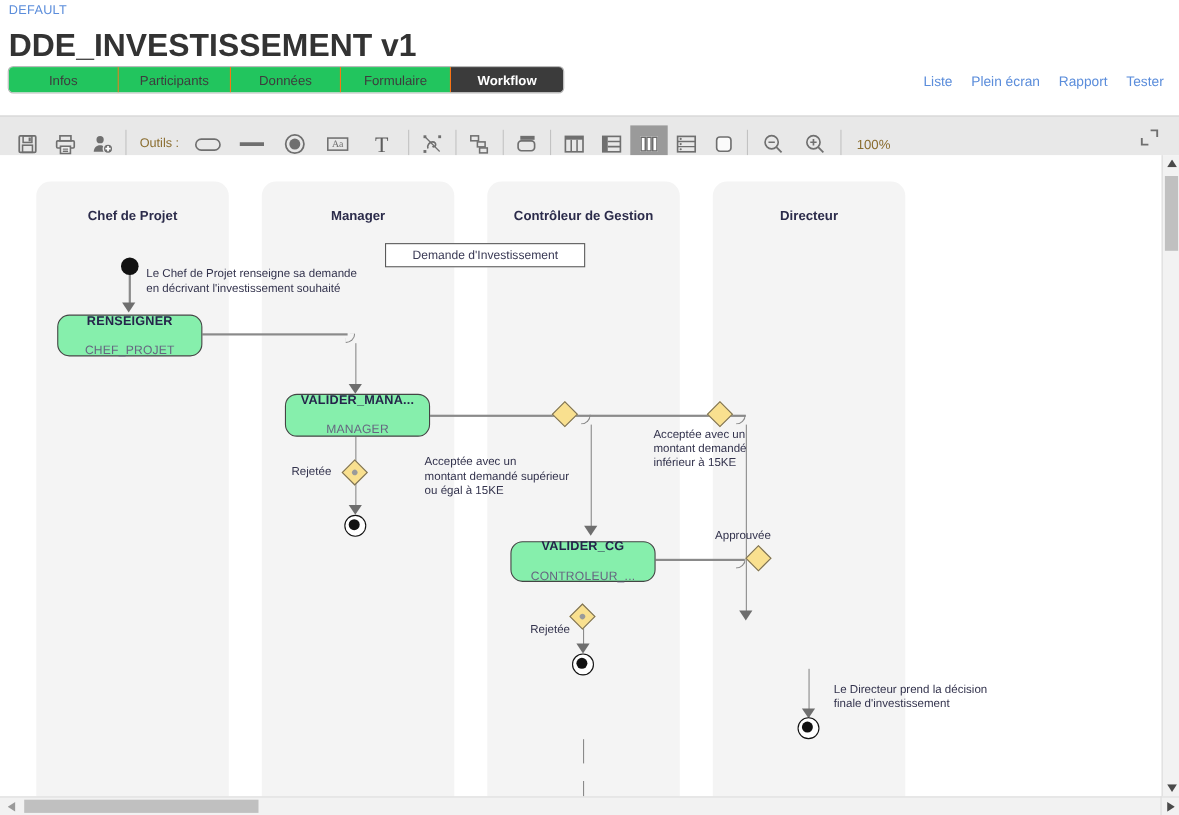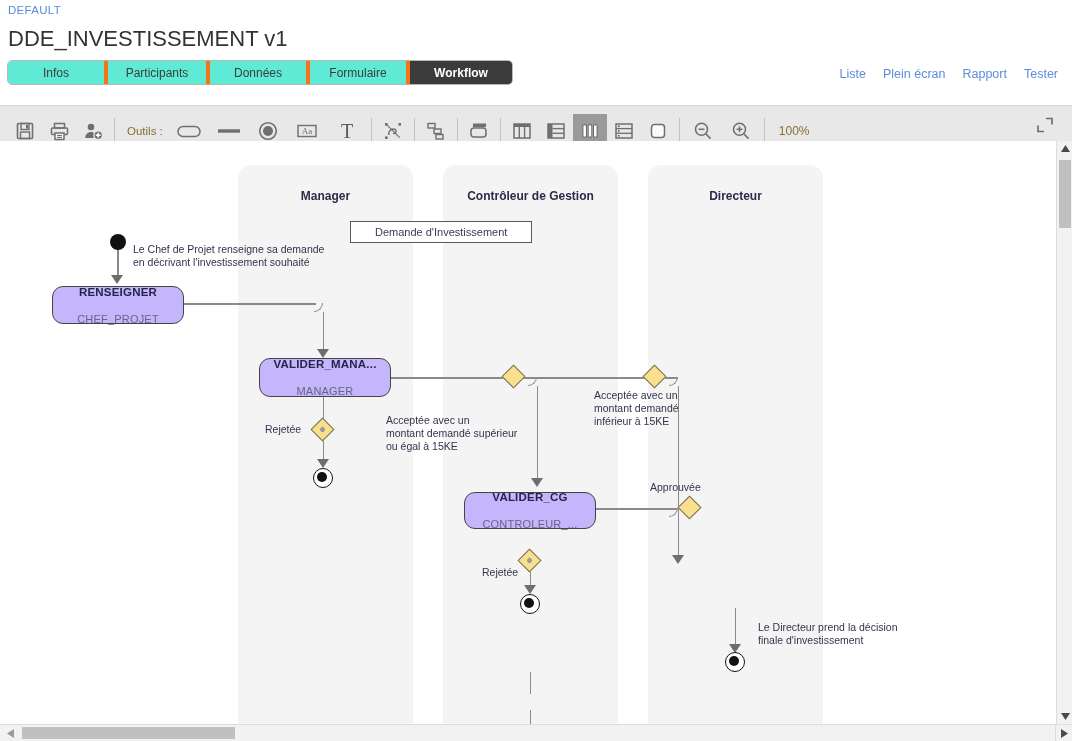--- a/index.html
+++ b/index.html
@@ -11,35 +11,35 @@
     overflow: hidden;
   }
 
   
   #breadcrumb {
     position: absolute; left: 8px; top: 4px;
     font-size: 11.5px; color: #5b8ddb; letter-spacing: .3px;
   }
   #page-title {
     position: absolute; left: 8px; top: 26px;
-    font-size: 22px; color: #333; font-weight: 400;
+    font-size: 29px; color: #333; font-weight: 700;
   }
 
   
   #tabbar {
     position: absolute; left: 7px; top: 60px;
     display: flex; height: 25px;
     border: 1px solid #b9b9b9; border-radius: 5px;
     overflow: hidden; background: #fff;
   }
   .tab {
     display: flex; align-items: center; justify-content: center;
     font-size: 12px; color: #3d3d3d;
-    border-right: 4px solid #f97316;
-    background: #5eead4; cursor: pointer;
+    border-right: 1px solid #f97316;
+    background: #22c55e; cursor: pointer;
     padding: 0 6px;
   }
   .tab:last-child { border-right: none; }
   .tab.active { background: #3b3b3b; color: #ffffff; font-weight: bold; }
 
   #toplinks {
     position: absolute; right: 14px; top: 67px;
     display: flex; gap: 17px;
     font-size: 12.5px;
   }
@@ -87,21 +87,21 @@
     width: 175px; top: 24px; height: 560px;
   }
   .lane-title {
     position: absolute; left: 0; right: 0; top: 24px;
     text-align: center; font-size: 12px; font-weight: bold; color: #2b2b4a;
     line-height: 14px;
   }
 
   .node {
     position: absolute;
-    background: #c4b5fd;
+    background: #86efac;
     border: 1.6px solid #444;
     border-radius: 11px;
     display: flex; flex-direction: column;
     align-items: center; justify-content: center;
     cursor: pointer;
   }
   .node .nm { font-size: 11.5px; font-weight: bold; color: #25254a; letter-spacing: .2px; }
   .node .rl { font-size: 11px; color: #666680; letter-spacing: .2px; margin-top: 15px; }
 
   .note {
@@ -355,20 +355,23 @@
     <svg width="22" height="22" viewBox="0 0 22 22">
         <path d="M4 11.5v6h6" fill="none" stroke="#6f6f6f" stroke-width="1.7"></path>
         <path d="M18 10.5v-6h-6" fill="none" stroke="#6f6f6f" stroke-width="1.7"></path>
       </svg>
   </div>
 </div>
 
 <div id="canvas-wrap">
   <div id="canvas">
 
+    <div class="lane" style="left:33px">
+      <div class="lane-title">Chef de Projet</div>
+    </div>
     <div class="lane" style="left:238px">
       <div class="lane-title">Manager</div>
     </div>
     <div class="lane" style="left:443px">
       <div class="lane-title">Contrôleur de
 Gestion</div>
     </div>
     <div class="lane" style="left:648px">
       <div class="lane-title">Directeur</div>
     </div>

